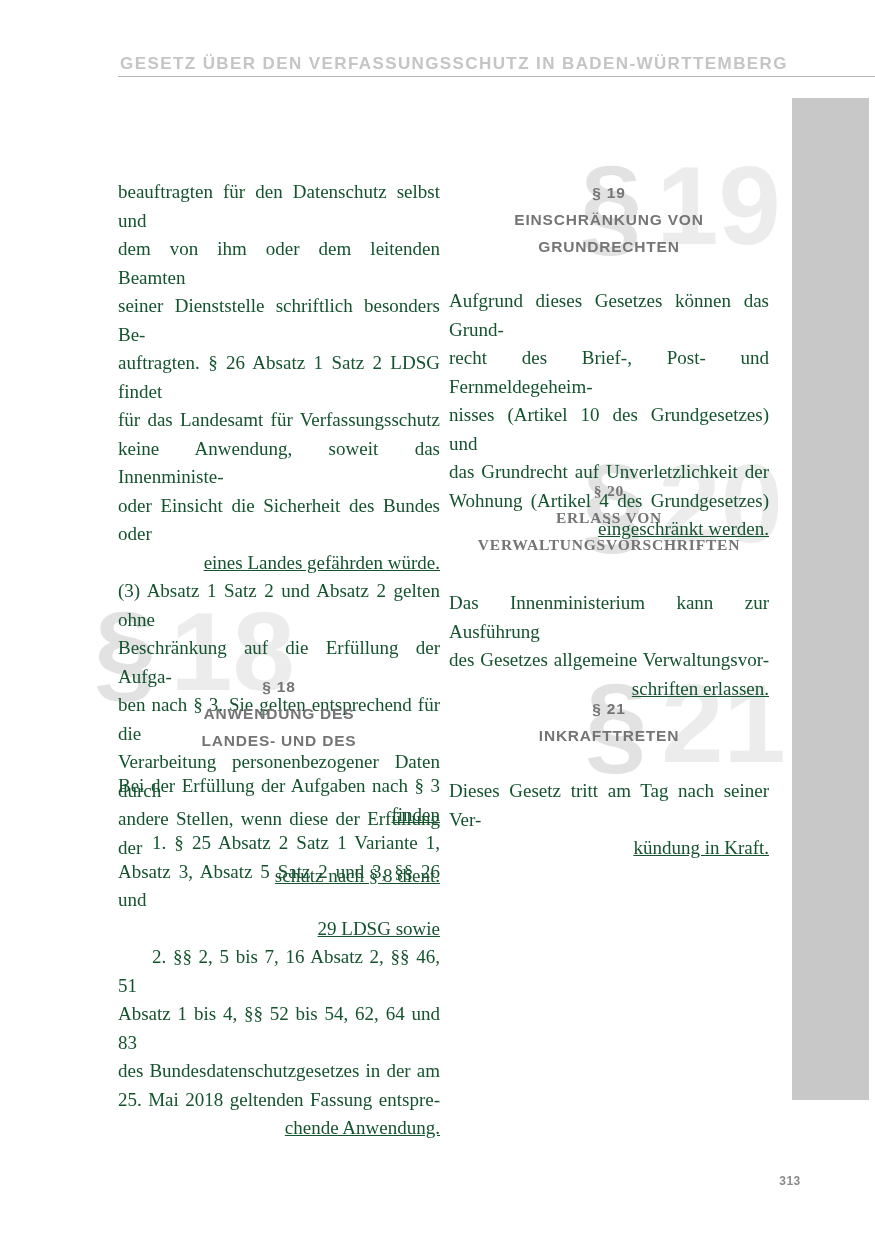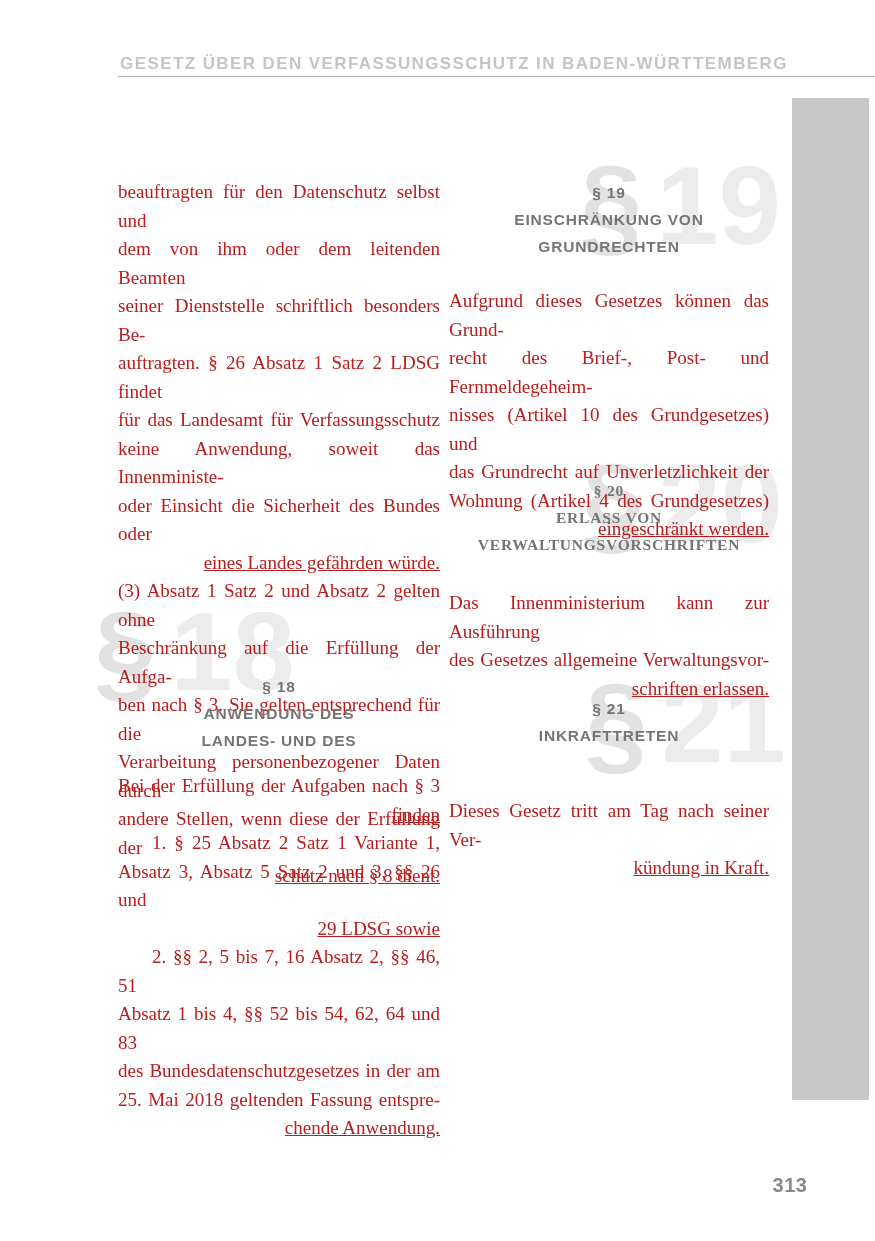--- a/index.html
+++ b/index.html
@@ -31,32 +31,32 @@
   .wm-digits { color:#ececec;text-align:center; }
   
   .heading {
     position:absolute; z-index:1; text-align:center; font-weight:bold;
     font-size:15.5px; line-height:27px; letter-spacing:0.8px; color:#757575;
   }
   .heading .hl { white-space:nowrap; }
   
   .body-text {
     position:absolute; z-index:1; font-family:"Liberation Serif", serif;
-    font-size:19px; line-height:28.5px; color:#b91c1c;
+    font-size:19px; line-height:28.5px; color:#14532d;
   }
   .jl { text-align:justify; text-align-last:justify; }
   .ll { text-align:right;text-decoration:underline; }
   .indent { text-indent:34px; }
   
   .col-left  { left:118px; width:322px; }
   .col-right { left:449px; width:320px; }
   
   .page-number {
     position:absolute; left:762px; top:1174px; width:56px; text-align:center;
-    font-weight:bold; font-size:20px; letter-spacing:0.5px; color:#8a8a8a;
+    font-weight:bold; font-size:12px; letter-spacing:0.5px; color:#8a8a8a;
   }
 </style>
 </head>
 <body>
 
 <div class="page">
 
   <div class="header-title">GESETZ ÜBER DEN VERFASSUNGSSCHUTZ IN BADEN-WÜRTTEMBERG</div>
   <div class="header-rule"></div>
 
@@ -158,21 +158,21 @@
       </div>
     </div>
 
   <div class="heading col-right" style="top:695px;">
     <div class="hl">§ 21</div>
     <div>
         <div class="hl">INKRAFTTRETEN</div>
       </div>
   </div>
 
-  <div class="body-text col-right" style="top:777px;margin-top:20px;">
+  <div class="body-text col-right" style="top:777px;">
       <div class="block">
         <div class="jl">Dieses Gesetz tritt am Tag nach seiner Ver-</div>
         <div class="ll">kündung in Kraft.</div>
       </div>
     </div>
 
   <div class="page-number">313</div>
 
 </div>
 

